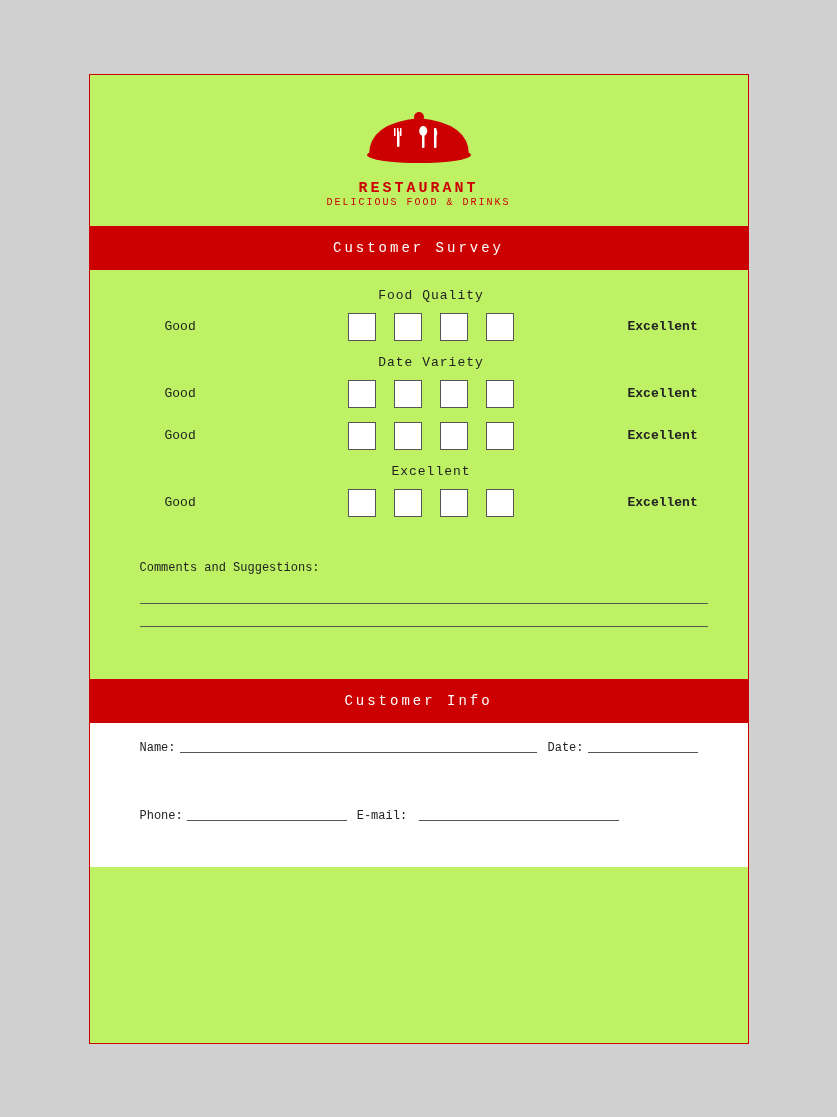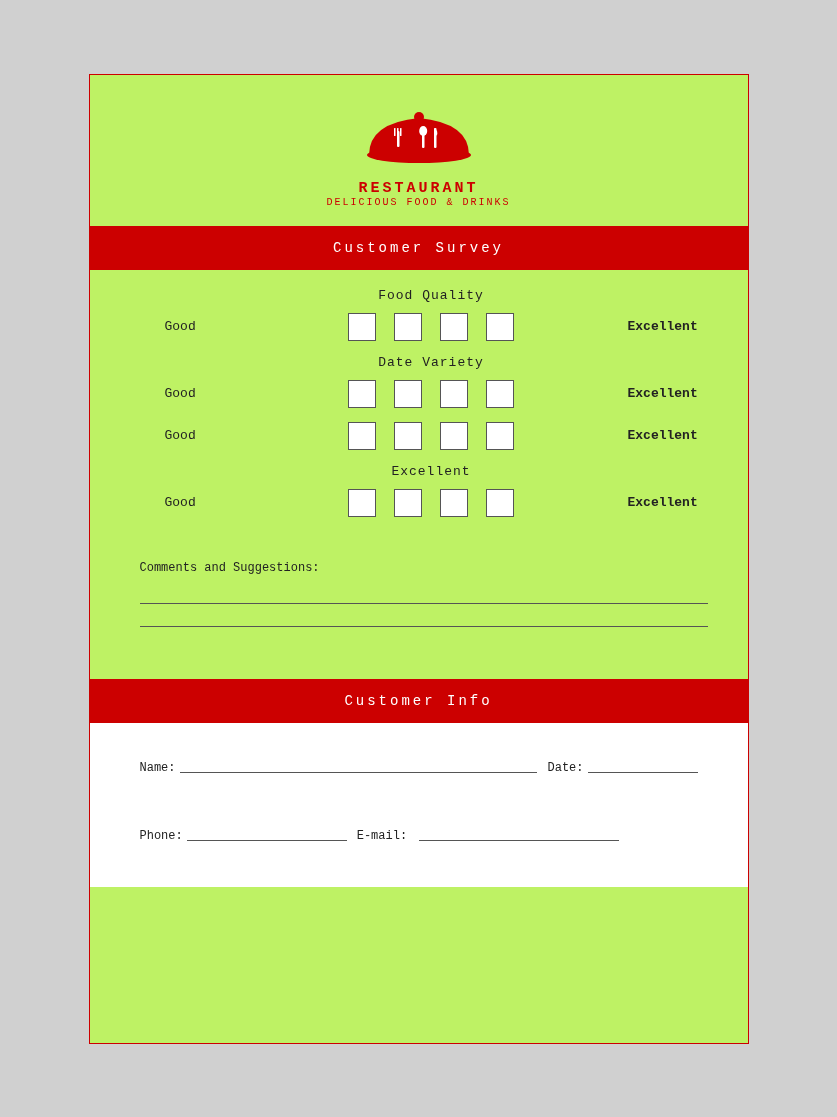--- a/index.html
+++ b/index.html
@@ -257,21 +257,21 @@
   </div>
 
   <div class="red-banner">Customer Info</div>
 
   <div class="info-section">
     <div class="info-row">
       <div class="info-field">
         <span class="info-field-label">Name:</span>
         <div class="info-line"></div>
       </div>
-      <div class="info-field" style="flex: 0 0 auto; display:flex; align-items:flex-end; gap:4px;margin-top:20px;">
+      <div class="info-field" style="flex: 0 0 auto; display:flex; align-items:flex-end; gap:4px;">
         <span class="info-field-label">Date:</span>
         <div class="info-line-short"></div>
       </div>
     </div>
     <div class="info-row">
       <div class="info-field" style="flex: 0 0 auto; display:flex; align-items:flex-end; gap:4px;margin-top:34px;">
         <span class="info-field-label">Phone:</span>
         <div class="info-line-medium"></div>
       </div>
       <div class="info-field" style="flex: 0 0 auto; display:flex; align-items:flex-end; gap:12px;">

